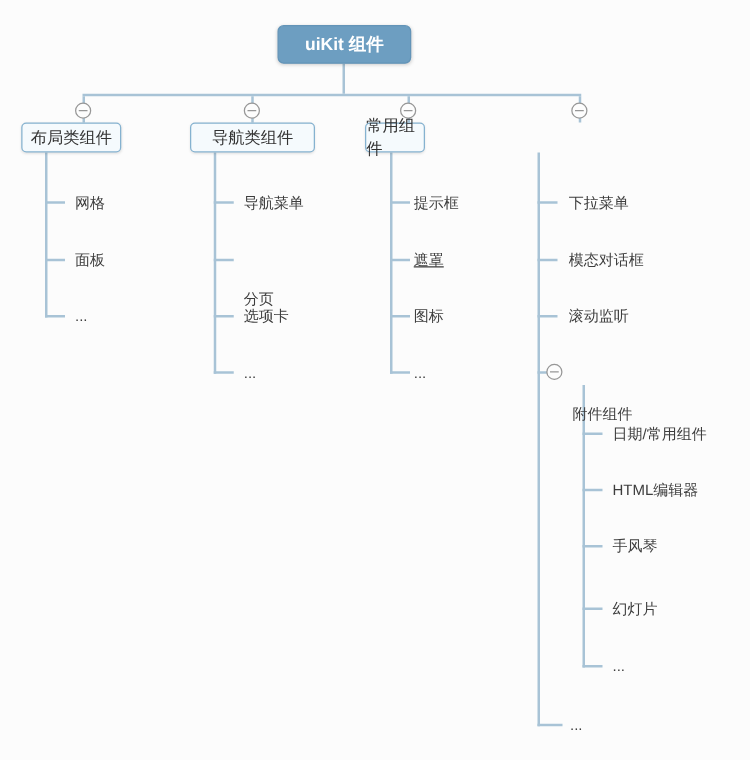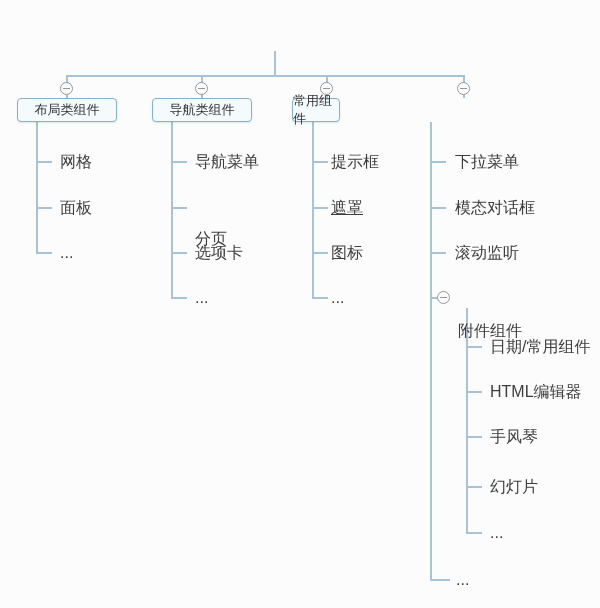--- a/index.html
+++ b/index.html
@@ -16,21 +16,21 @@
     box-shadow:0 1px 3px rgba(0,0,0,.18);box-sizing:border-box;cursor:default;
   }
   .node{
     position:absolute;height:24px;top:98px;
     background:#f5fafd;border:1px solid #85b2d0;border-radius:4px;
     color:#333333;font-size:13px;
     display:flex;align-items:center;justify-content:center;
     box-shadow:0 1px 2px rgba(0,0,0,.10);box-sizing:border-box;cursor:default;
   }
   .leaf{
-    position:absolute;color:#3d3d3d;font-size:16px;line-height:18px;
+    position:absolute;color:#3d3d3d;font-size:12px;line-height:18px;
     white-space:nowrap;cursor:default;
   }
   .ci{
     position:absolute;width:13px;height:13px;box-sizing:border-box;
     border:1px solid #979797;border-radius:50%;background:#fdfdfd;
   }
   .ci::after{
     content:"";position:absolute;left:2px;right:2px;top:5px;height:1px;background:#979797;
   }
 </style>
@@ -77,22 +77,23 @@
   <div class="line" style="left:466px;top:436px;width:16px;height:2px;"></div>
   <div class="line" style="left:466px;top:486px;width:16px;height:2px;"></div>
   <div class="line" style="left:466px;top:532px;width:16px;height:2px;"></div>
 
   <div class="ci" style="left:60px;top:82px;"></div>
   <div class="ci" style="left:195px;top:82px;"></div>
   <div class="ci" style="left:320px;top:82px;"></div>
   <div class="ci" style="left:457px;top:82px;"></div>
   <div class="ci" style="left:437px;top:291px;"></div>
 
+  <div class="root">uiKit 组件</div>
 
-  <div class="node" style="left:17px;width:100px;">布局类组件</div>
+  <div class="node" style="left:17px;width:80px;">布局类组件</div>
   <div class="node" style="left:152px;width:100px;">导航类组件</div>
   <div class="node" style="left:292px;width:48px;">常用组件</div>
 
   <div class="leaf" style="left:60px;top:153px;">网格</div>
   <div class="leaf" style="left:60px;top:199px;">面板</div>
   <div class="leaf" style="left:60px;top:244px;">...</div>
 
   <div class="leaf" style="left:195px;top:153px;">导航菜单</div>
   <div class="leaf" style="left:195px;top:199px;margin-top:31px;">分页</div>
   <div class="leaf" style="left:195px;top:244px;">选项卡</div>

